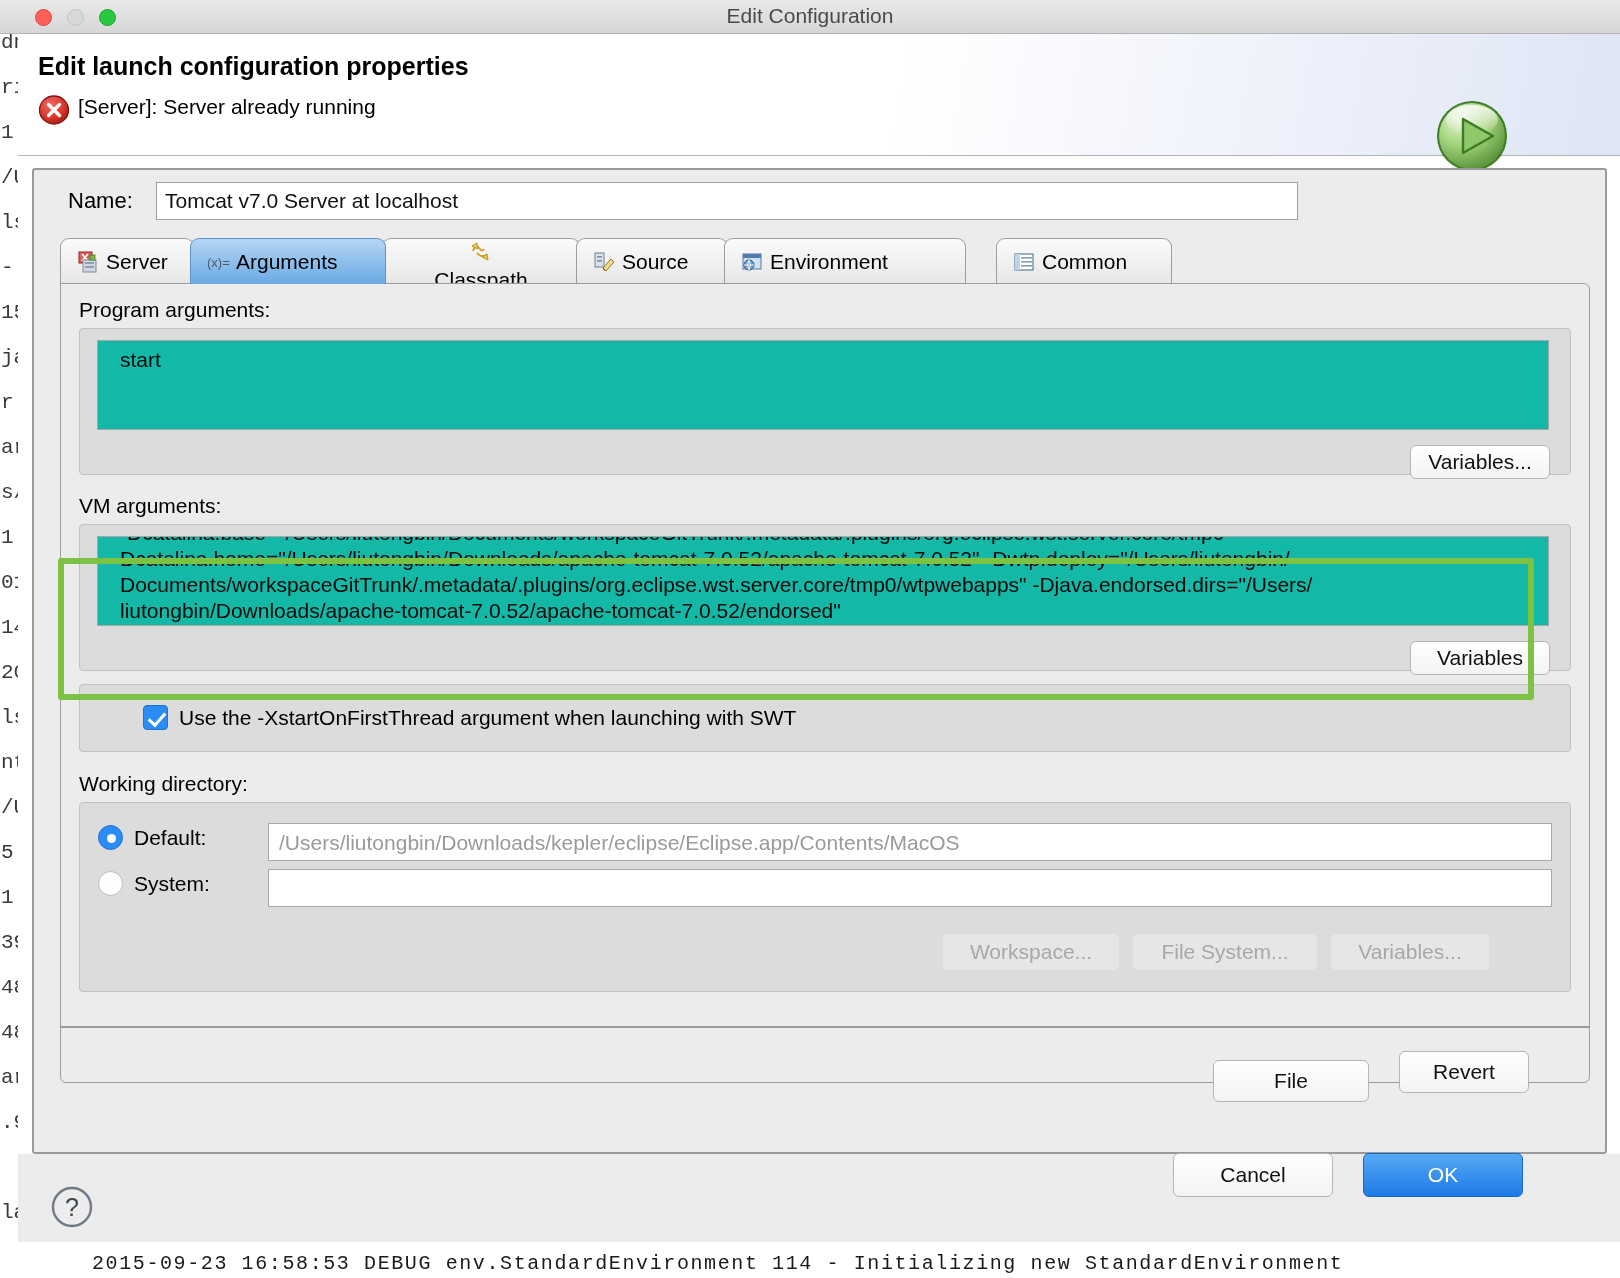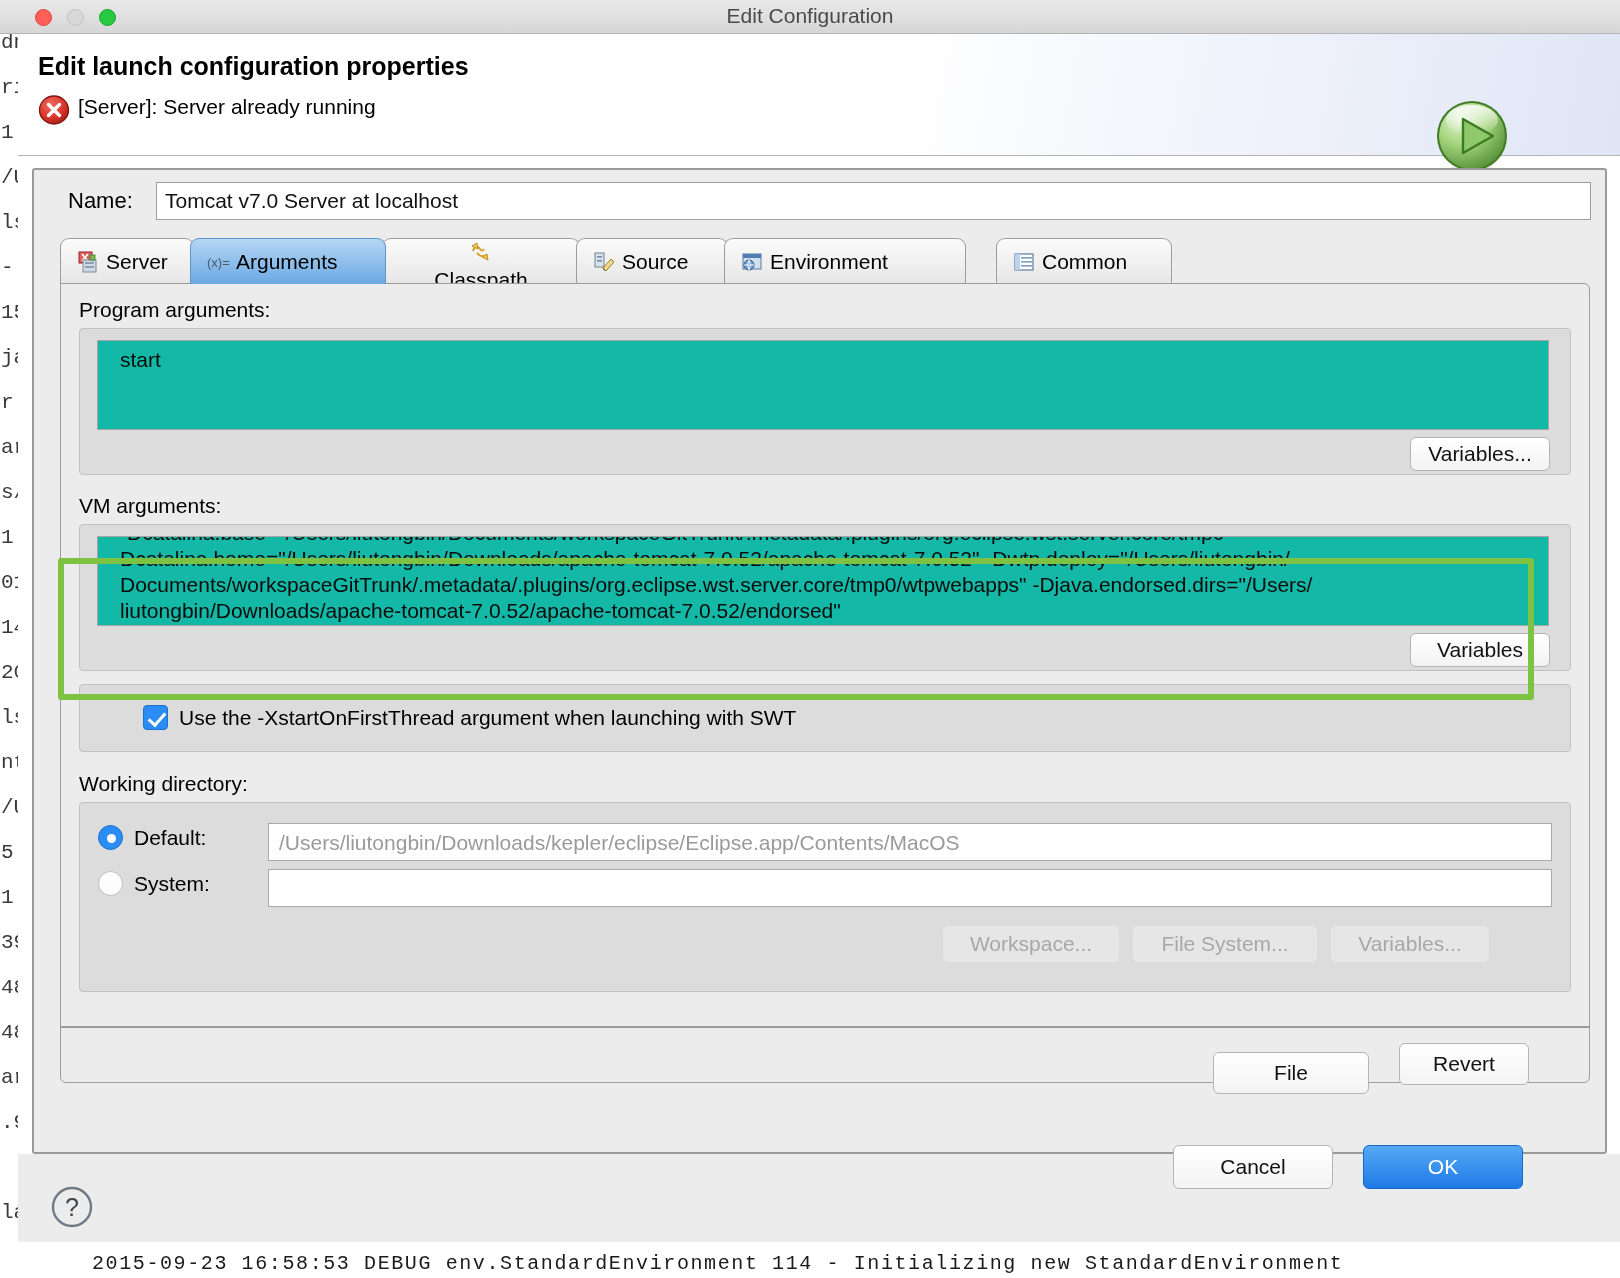--- a/index.html
+++ b/index.html
@@ -75,21 +75,21 @@
 
   
   .panel {
     position: absolute; left: 14px; top: 134px; width: 1575px; height: 986px;
     background: #ececec; border: 2px solid #9a9a9a; border-radius: 3px;
   }
 
   .name-row { position: absolute; left: 12px; top: 12px; width: 1545px; height: 38px; }
   .name-label { position:absolute; left:22px; top:6px; font-size:22px; color:#000; }
   .name-input {
-    position: absolute; left: 110px; top: 0; width: 1435px; height: 38px;
+    position: absolute; left: 110px; top: 0; width: 1142px; height: 38px;
     background: #fff; border: 1px solid #9e9e9e;
     font-size: 21px; color: #111; padding: 0 8px; line-height: 36px;
     font-family: "Liberation Sans", sans-serif;
   }
 
   
   .tabstrip { position: absolute; left: 26px; top: 68px; width: 1530px; height: 46px; }
   .tab {
     position: absolute; top: 0; height: 46px;
     border: 1px solid #9d9d9d; border-bottom: none;
@@ -121,20 +121,21 @@
     overflow: hidden; line-height: 26px;
     font-family: "Liberation Sans", sans-serif;
   }
 
   .btn {
     position: absolute; background: linear-gradient(#ffffff,#f3f3f3);
     border: 1px solid #b5b5b5; border-radius: 6px;
     font-size: 21px; color: #111; text-align: left;
     display: flex; align-items: center; justify-content: center;
     font-family: "Liberation Sans", sans-serif;
+    margin-top: 8px;
   }
   .btn.disabled { background: #e6e6e6; border-color:#dcdcdc; color: #a8a8a8; }
   .btn.primary {
     background: linear-gradient(#56a9f5,#1e7ae6);
     border-color: #1668c9; color: #fff;
   }
 
   .chk-row { position: absolute; display:flex; align-items:center; gap: 11px; }
   .chk {
     width: 25px; height: 25px; border-radius: 4px;

